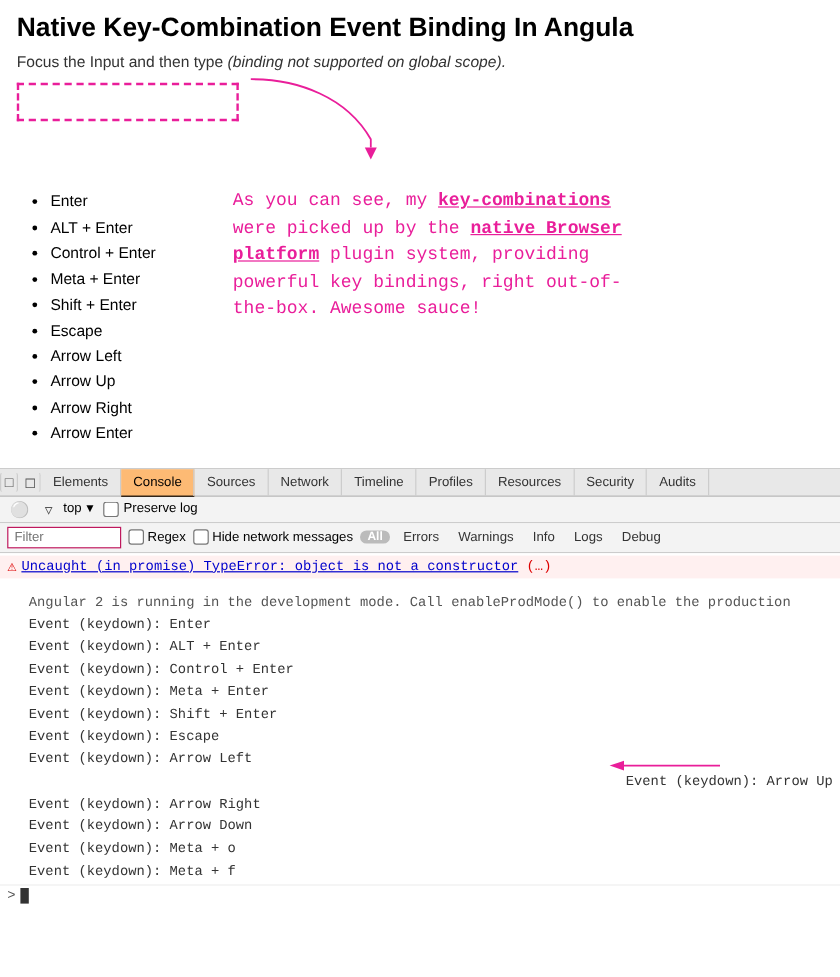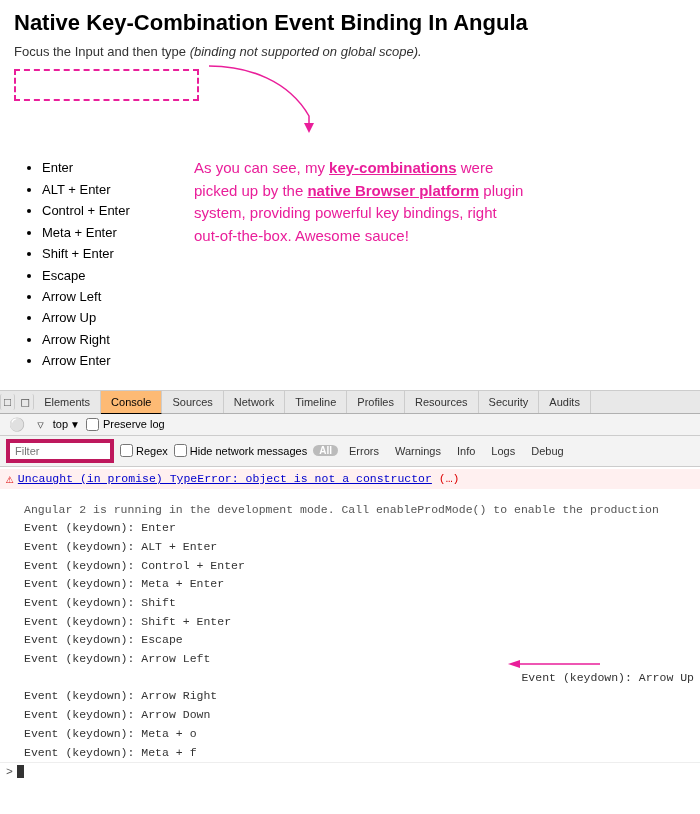--- a/index.html
+++ b/index.html
@@ -51,21 +51,21 @@
 
     .bullet-list {
       list-style: disc;
       padding-left: 28px;
       font-size: 13px;
       line-height: 1.65;
       min-width: 160px;
     }
 
     .annotation-text {
-      font-family: Liberation Sans, sans-serif;
+      font-family: Liberation Mono, monospace;
       font-size: 15px;
       color: #e91e9a;
       line-height: 1.5;
       padding-left: 20px;
       max-width: 350px;
     }
     .annotation-text strong {
       font-weight: bold;
       text-decoration: underline;
       color: #e91e9a;
@@ -135,24 +135,24 @@
       display: flex;
       align-items: center;
       gap: 6px;
       padding: 3px 6px;
       border-bottom: 1px solid #ccc;
       background: #f3f3f3;
       font-size: 11px;
     }
 
     .filter-input {
-      border: 4px solid #be185d;
+      border: 1px solid #be185d;
       padding: 2px 5px;
       font-size: 11px;
-      width: 108px;
+      width: 95px;
       background: #fff;
     }
 
     .filter-label {
       display: flex;
       align-items: center;
       gap: 3px;
       cursor: pointer;
     }
 
@@ -334,21 +334,20 @@
         <span class="error-link">Uncaught (in promise) TypeError: object is not a constructor</span>
         <span>(…)</span>
       </span>
     </div>
 
     <div class="console-line" style="color:#555; padding-left:24px;margin-top:12px;">Angular 2 is running in the development mode. Call enableProdMode() to enable the production</div>
     <div class="console-line">Event (keydown): Enter</div>
     <div class="console-line">Event (keydown): ALT + Enter</div>
     <div class="console-line">Event (keydown): Control + Enter</div>
     <div class="console-line">Event (keydown): Meta + Enter</div>
-    <div class="console-line">Event (keydown): Shift</div>
     <div class="console-line">Event (keydown): Shift + Enter</div>
     <div class="console-line">Event (keydown): Escape</div>
     <div style="position:relative;">
       <div class="console-line">Event (keydown): Arrow Left</div>
     </div>
     <div style="position:relative;text-align:right;">
       <div class="console-line">Event (keydown): Arrow Up
         
         <svg width="120" height="20" style="position:absolute; right:80px; top:-15px; overflow:visible;">
           <path d="M 100 10 L 20 10" stroke="#e91e9a" stroke-width="1.5" fill="none"></path>

